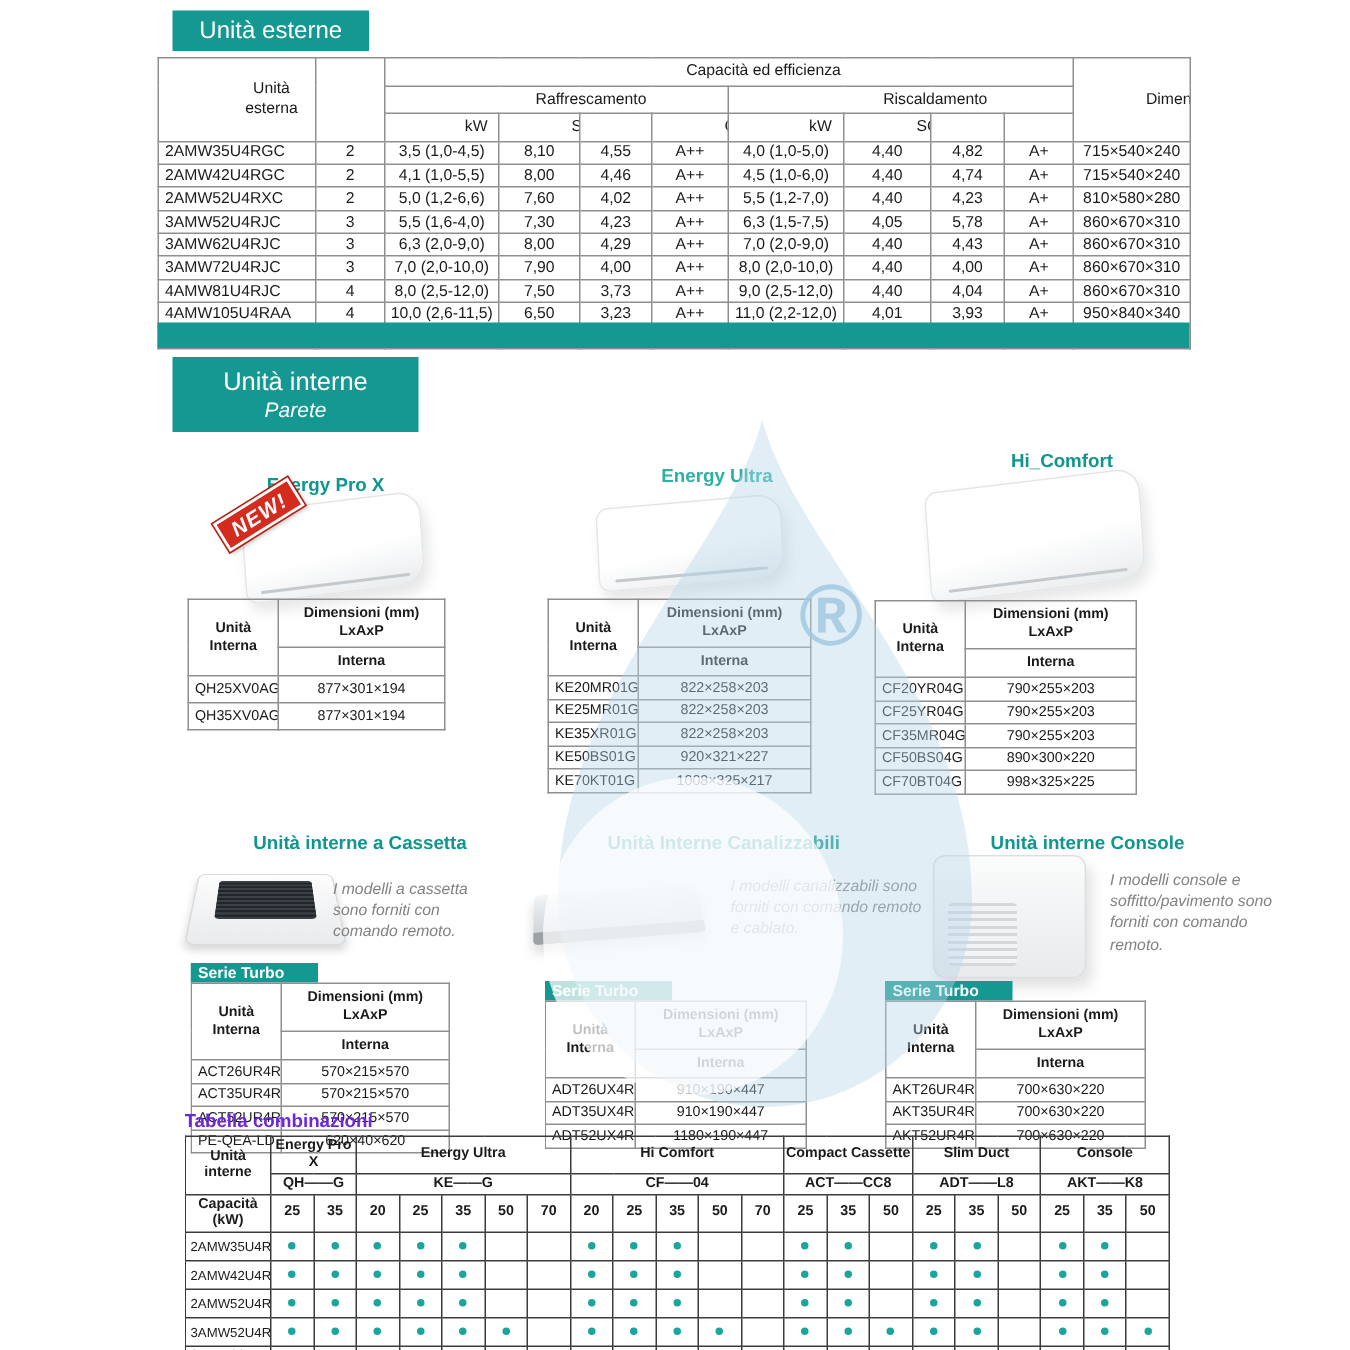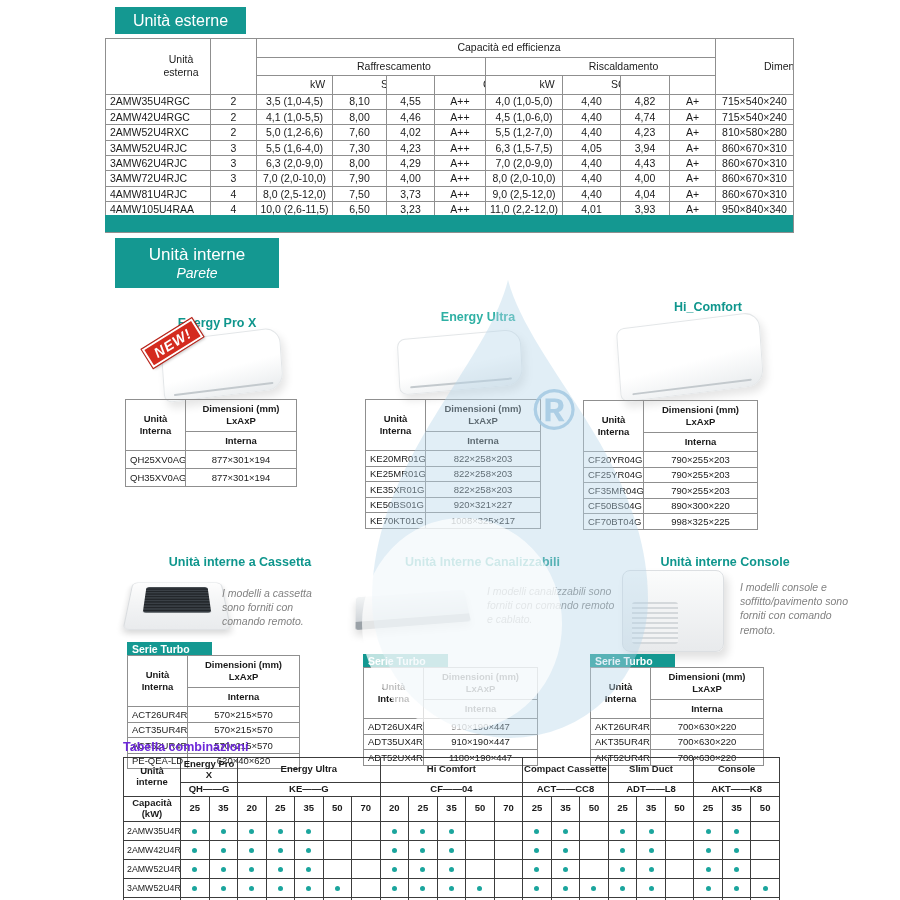--- a/index.html
+++ b/index.html
@@ -190,21 +190,21 @@
           </tr>
           <tr>
             <td class="c1">3AMW52U4RJC</td>
             <td>3</td>
             <td>5,5 (1,6-4,0)</td>
             <td>7,30</td>
             <td>4,23</td>
             <td>A++</td>
             <td>6,3 (1,5-7,5)</td>
             <td>4,05</td>
-            <td>3,94</td>
+            <td>5,78</td>
             <td>A+</td>
             <td>860×670×310</td>
           </tr>
           <tr>
             <td class="c1">3AMW62U4RJC</td>
             <td>3</td>
             <td>6,3 (2,0-9,0)</td>
             <td>8,00</td>
             <td>4,29</td>
             <td>A++</td>

